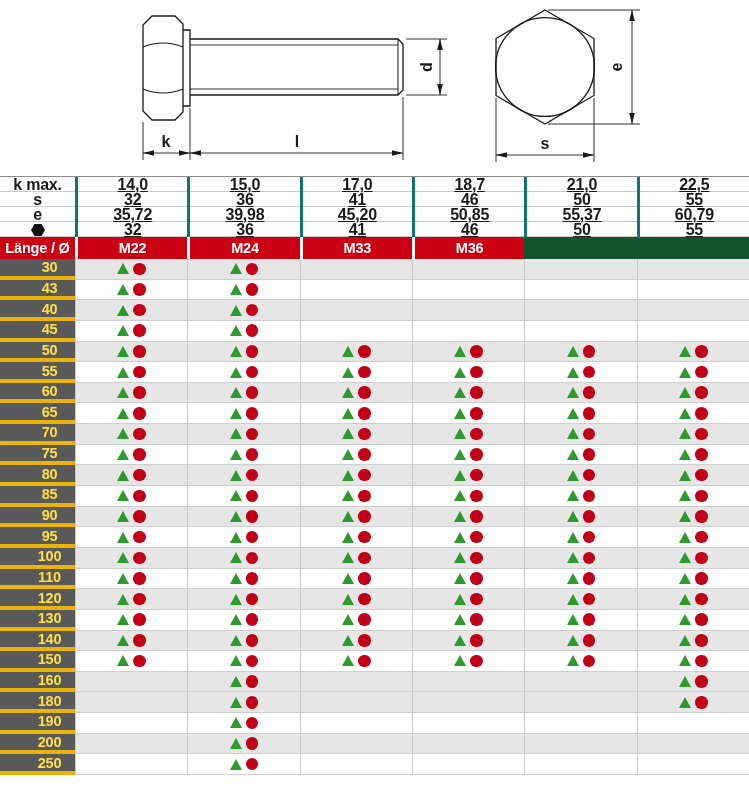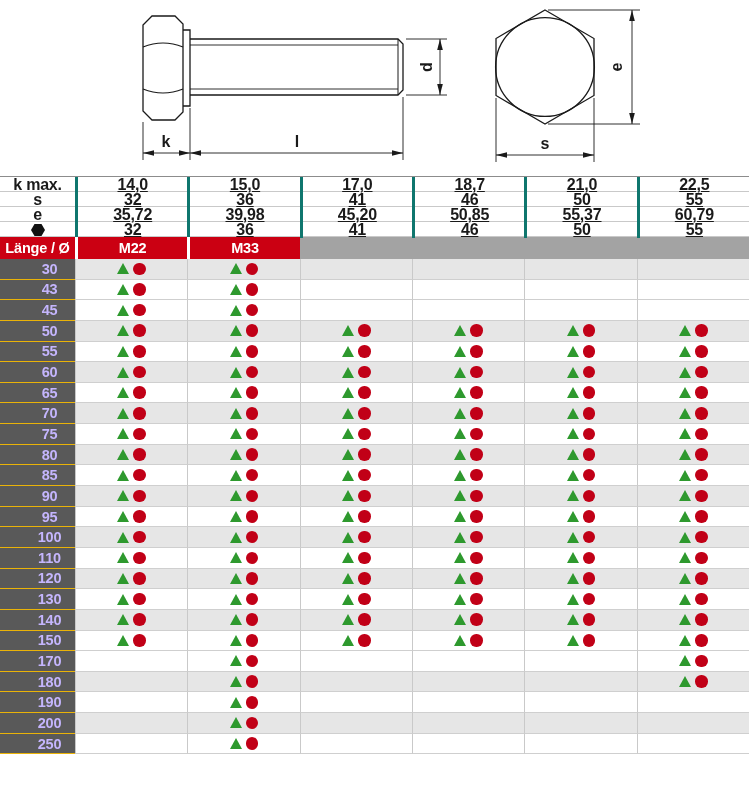--- a/index.html
+++ b/index.html
@@ -18,29 +18,29 @@
   
   .tbl{width:749px;}
   .row{display:grid;grid-template-columns:75px repeat(6,1fr);}
   
   .spec-wrap{border-top:1px solid #8c8c8c;}
   .spec-row{height:15px;background:#fff;border-bottom:1px solid #c9c9c9;}
   .spec-cell{display:flex;align-items:center;justify-content:center;
     font-weight:bold;font-size:16px;letter-spacing:-0.2px;line-height:1;}
   .spec-row .spec-cell + .spec-cell{border-left:3px solid #0f766e;text-decoration:underline;}
   
-  .red-row{height:22px;background:#a3a3a3;}
+  .red-row{height:22px;background:#14532d;}
   .red-cell{display:flex;align-items:center;justify-content:center;
     background:var(--red);color:#fff;font-weight:bold;font-size:14.5px;letter-spacing:-0.2px;}
   .red-row .red-cell + .red-cell{border-left:3px solid #fff;text-align:right;}
   
   .body-row{height:20.654px;}
   .len-cell{display:flex;align-items:center;justify-content:center;
-    background:var(--labelgrey);color:#c4b5fd;font-weight:bold;font-size:14.5px;
-    border-bottom:1px solid #eab308;letter-spacing:-0.2px;padding-left:24px;}
+    background:var(--labelgrey);color:#fde047;font-weight:bold;font-size:14.5px;
+    border-bottom:4px solid #eab308;letter-spacing:-0.2px;padding-left:24px;}
   .data-cell{display:flex;align-items:center;justify-content:center;gap:4px;
     background:#fff;border-bottom:1px solid #cfcfcf;border-left:1px solid #c9c9c9;}
   .body-row.striped .data-cell{background:var(--stripe);}
   
   .tri{display:inline-block;width:0;height:0;
     border-left:6px solid transparent;border-right:6px solid transparent;
     border-bottom:11px solid var(--green);}
   .dot{display:inline-block;width:12.5px;height:12.5px;border-radius:50%;background:var(--dotred);}
   .hexglyph{display:inline-block;line-height:0;}
 </style>
@@ -152,21 +152,23 @@
           <div class="spec-cell">41</div>
           <div class="spec-cell">46</div>
           <div class="spec-cell">50</div>
           <div class="spec-cell">55</div>
         </div>
       </div>
 
     <div class="row red-row" id="red-row">
       <div class="red-cell">Länge / Ø</div>
     <div class="red-cell">M22</div>
+        <div class="red-cell">M24</div>
         <div class="red-cell">M33</div>
+        <div class="red-cell">M36</div>
       </div>
 
     <div id="body-grid">
         <div class="row body-row striped">
           <div class="len-cell">30</div>
           <div class="data-cell">
             <span class="tri"></span>
             <span class="dot"></span>
           </div>
           <div class="data-cell">
@@ -186,20 +188,35 @@
           </div>
           <div class="data-cell">
             <span class="tri"></span>
             <span class="dot"></span>
           </div>
           <div class="data-cell"></div>
           <div class="data-cell"></div>
           <div class="data-cell"></div>
           <div class="data-cell"></div>
         </div>
+        <div class="row body-row striped">
+          <div class="len-cell">40</div>
+          <div class="data-cell">
+            <span class="tri"></span>
+            <span class="dot"></span>
+          </div>
+          <div class="data-cell">
+            <span class="tri"></span>
+            <span class="dot"></span>
+          </div>
+          <div class="data-cell"></div>
+          <div class="data-cell"></div>
+          <div class="data-cell"></div>
+          <div class="data-cell"></div>
+        </div>
         <div class="row body-row">
           <div class="len-cell">45</div>
           <div class="data-cell">
             <span class="tri"></span>
             <span class="dot"></span>
           </div>
           <div class="data-cell">
             <span class="tri"></span>
             <span class="dot"></span>
           </div>
@@ -633,22 +650,22 @@
           </div>
           <div class="data-cell">
             <span class="tri"></span>
             <span class="dot"></span>
           </div>
           <div class="data-cell">
             <span class="tri"></span>
             <span class="dot"></span>
           </div>
         </div>
-        <div class="row body-row">
-          <div class="len-cell">170</div>
+        <div class="row body-row striped">
+          <div class="len-cell">160</div>
           <div class="data-cell"></div>
           <div class="data-cell">
             <span class="tri"></span>
             <span class="dot"></span>
           </div>
           <div class="data-cell"></div>
           <div class="data-cell"></div>
           <div class="data-cell"></div>
           <div class="data-cell">
             <span class="tri"></span>

